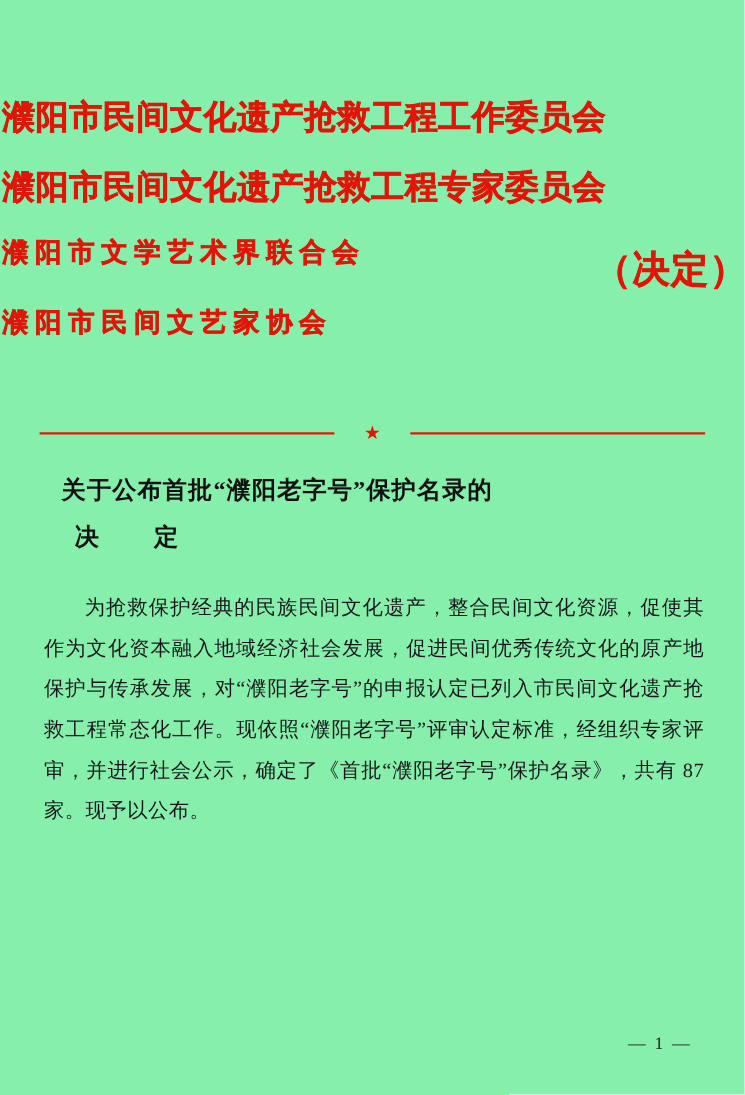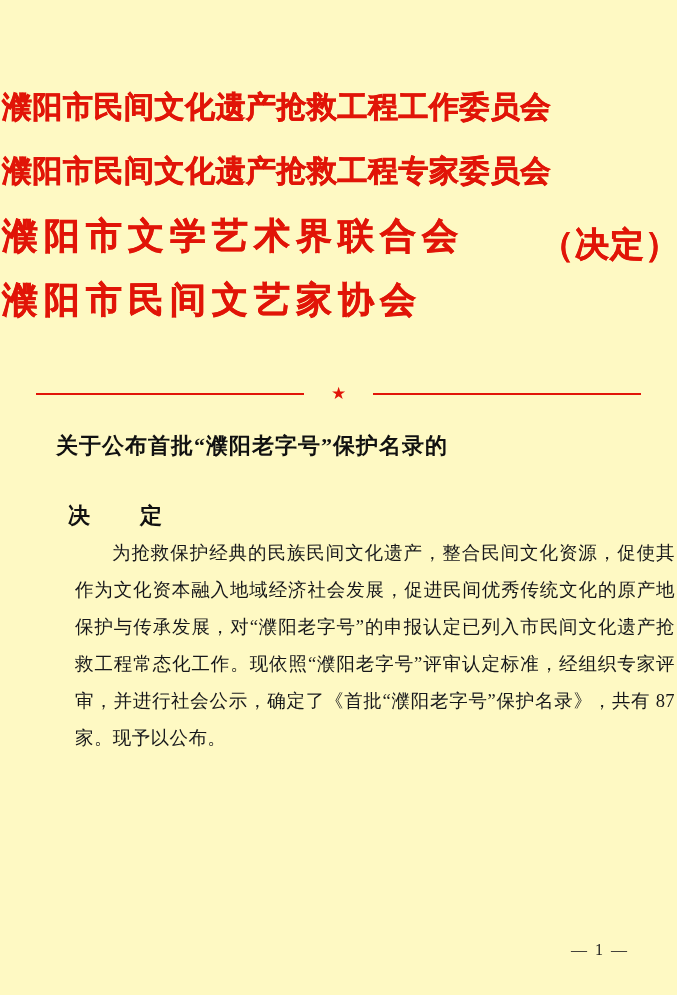--- a/index.html
+++ b/index.html
@@ -13,21 +13,21 @@
     position: relative;
     font-family: "Liberation Serif", "DejaVu Serif", serif;
     color: #1a1a1a;
     overflow: hidden;
   }
   .page {
     position: absolute;
     left: 0; top: 0;
     width: 677px;
     height: 995px;
-    background: #fef9c3;
+    background: #86efac;
   }
 
   
   .masthead {
     position: absolute;
     left: 0;
     top: 70px;
     width: 677px;
     padding: 0 34px;
     box-sizing: border-box;
@@ -38,21 +38,21 @@
     color: #e11508;
     white-space: nowrap;
     line-height: 1;
     -webkit-text-stroke: 0.6px #e11508;
   }
   .org-line.l1, .org-line.l2 {
     font-size: 30px;
     letter-spacing: 0.5px;
   }
   .org-line.l3, .org-line.l4 {
-    font-size: 36px;
+    font-size: 24px;
     letter-spacing: 6px;
   }
   .org-l1 { position:absolute; left: 2px;  top: 22px; }
   .org-l2 { position:absolute; left: 2px;  top: 86px; }
   .org-l3 { position:absolute; left: 2px;  top: 148px; }
   .org-l4 { position:absolute; left: 2px;  top: 212px; text-align: center; }
 
   .decision-mark {
     position: absolute;
     left: 540px;
@@ -102,30 +102,28 @@
     font-weight: bold;
     color: #111;
     line-height: 42px;
     letter-spacing: 1px;
     font-family: "Liberation Serif", "DejaVu Serif", serif;
   }
   .doc-title .line2 {
     letter-spacing: 14px;
     display: block;
     padding-left: 12px;
-    margin-top: 28px;
   }
 
   
   .body-text {
     position: absolute;
     left: 40px;
     top: 535px;
     width: 600px;
-    margin-left: 35px;
   }
   .para {
     font-size: 18.5px;
     line-height: 37px;
     color: #16171a;
     text-align: justify;
     text-justify: inter-ideograph;
     text-indent: 2em;
     margin: 0 0 2px 0;
     letter-spacing: 0.4px;

